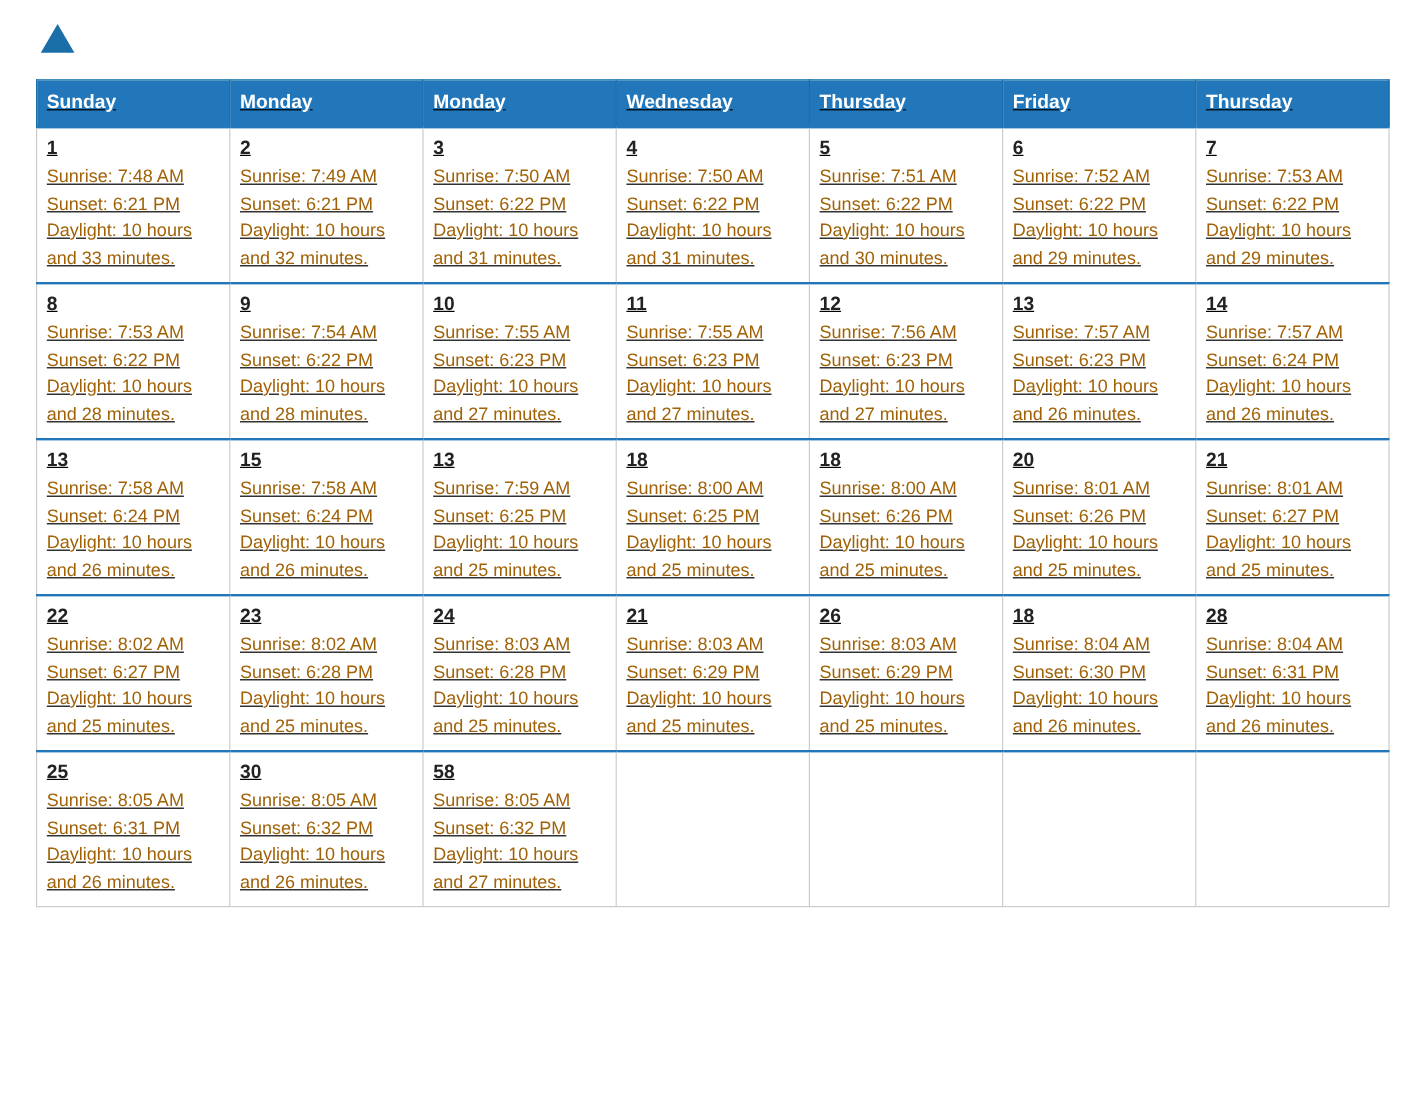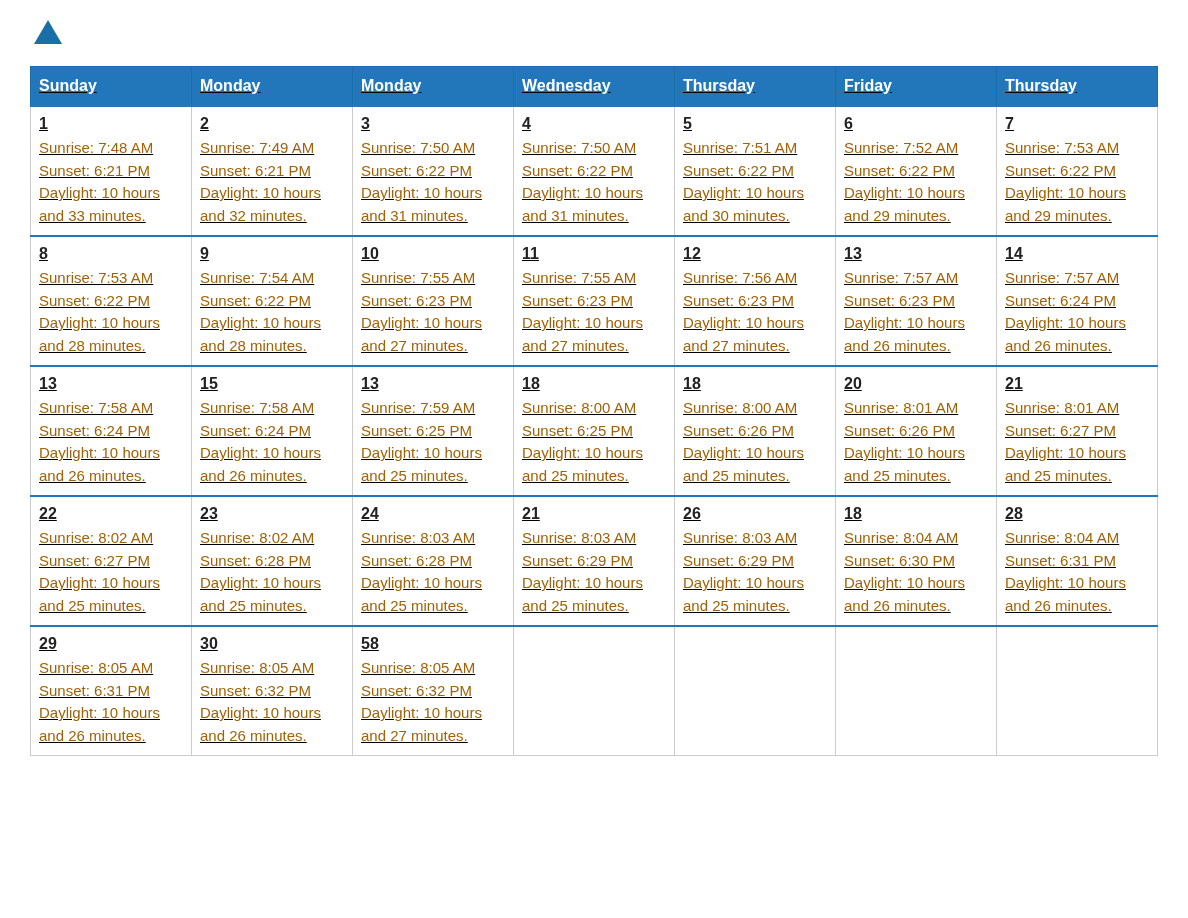--- a/index.html
+++ b/index.html
@@ -374,21 +374,21 @@
         <span class="day-number">28</span>
         <div class="day-info">
           Sunrise: 8:04 AM<br>
           Sunset: 6:31 PM<br>
           Daylight: 10 hours and 26 minutes.
         </div>
       </td>
       </tr>
       <tr>
         <td>
-        <span class="day-number">29</span>
+        <span class="day-number">25</span>
         <div class="day-info">
           Sunrise: 8:05 AM<br>
           Sunset: 6:31 PM<br>
           Daylight: 10 hours and 26 minutes.
         </div>
       </td>
         <td>
         <span class="day-number">30</span>
         <div class="day-info">
           Sunrise: 8:05 AM<br>

